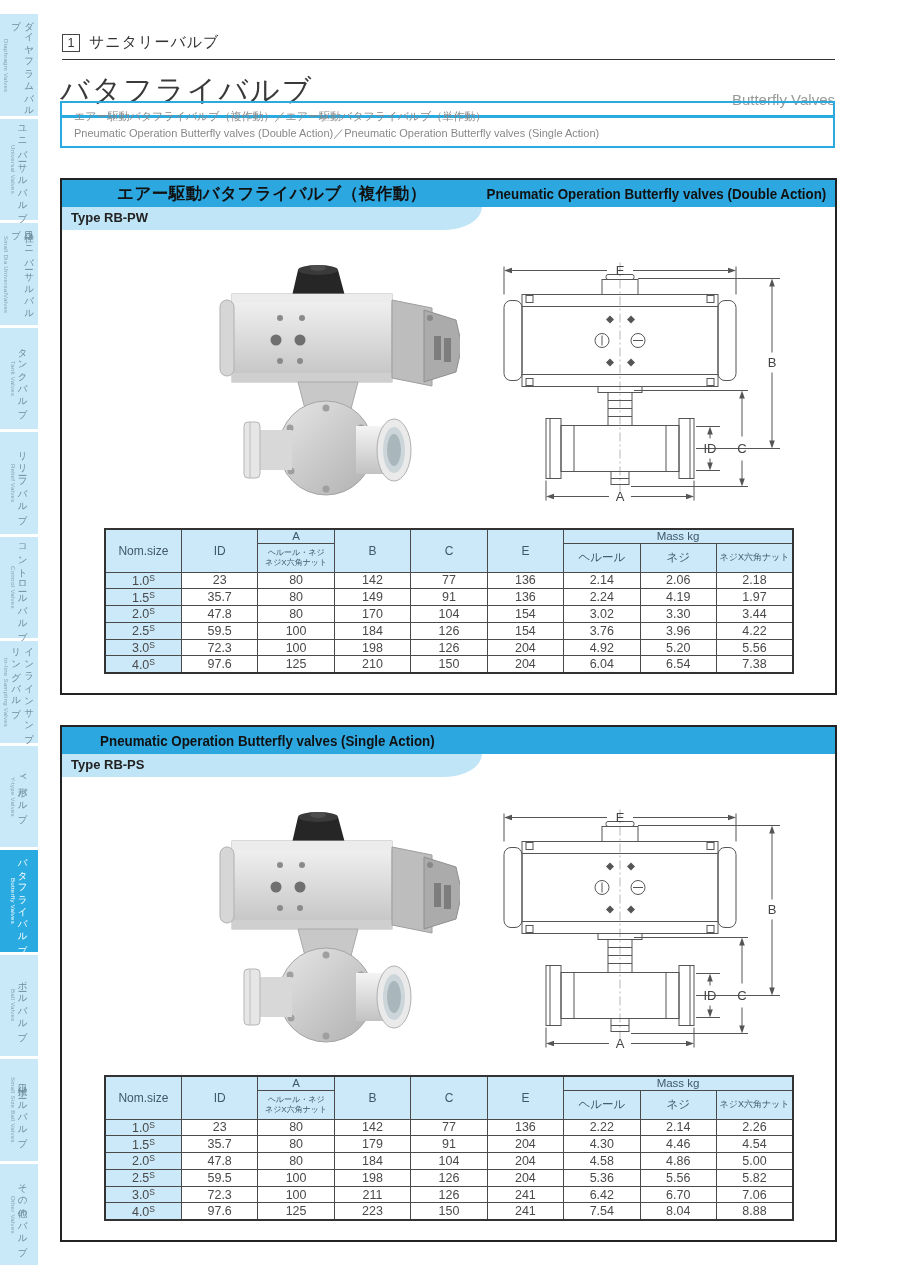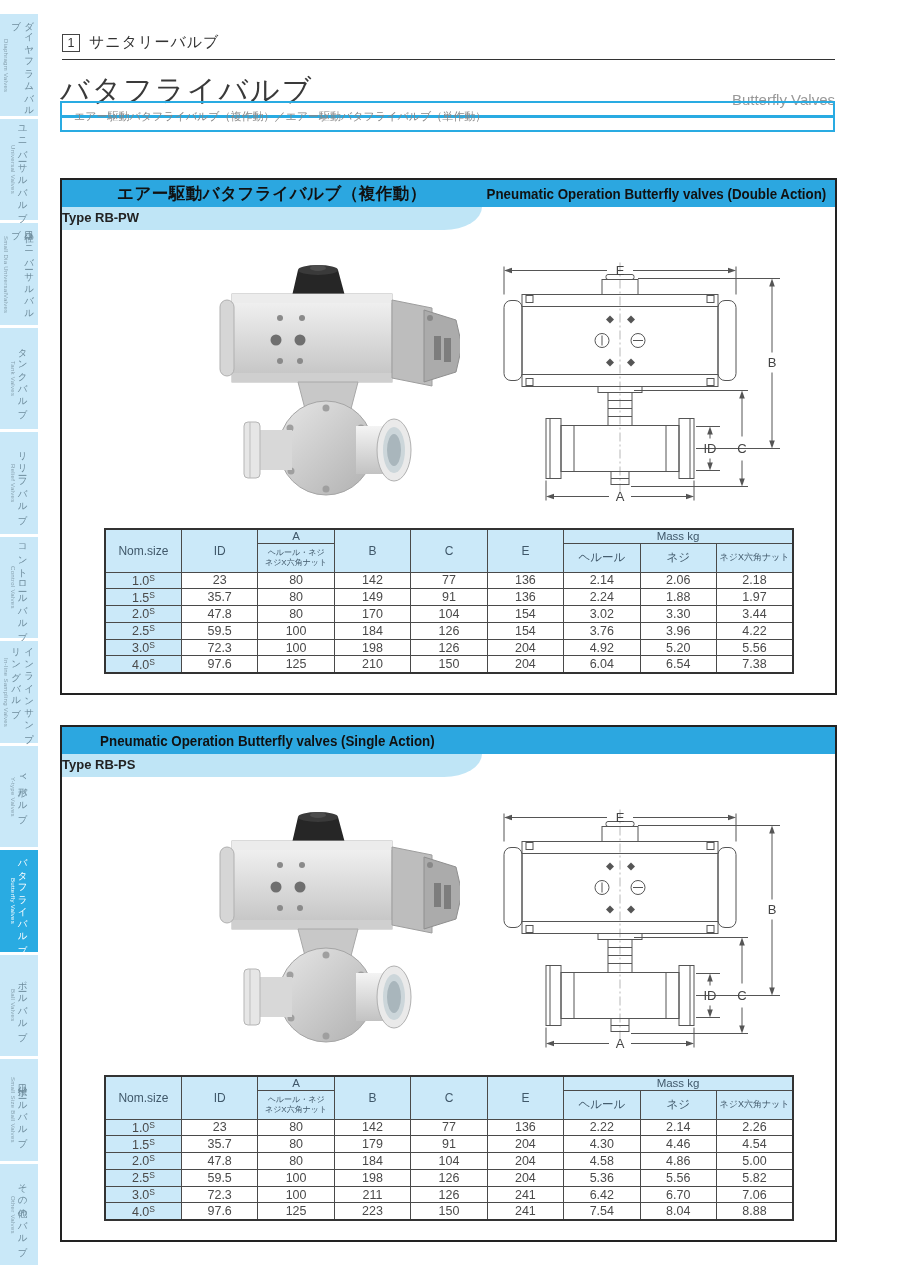--- a/index.html
+++ b/index.html
@@ -33,21 +33,21 @@
 
   
   .section { position:absolute; left:60px; width:777px; height:517px;
     border:2px solid #222; background:#fff; }
   .section.s0 { top:178px; } .section.s1 { top:725px; }
   .sec-header { background:#2CA7E0; height:27px; display:flex;
     justify-content:space-between; align-items:center; padding:0 9px; }
   .sec-header .jp { font-size:16.5px; font-weight:bold; color:#111; letter-spacing:0.5px;margin-left:46px; }
   .sec-header .en { font-size:14.5px; font-weight:bold; color:#111; transform:scaleX(0.92); transform-origin:right; }
   .type-bar { background:#BFE5F6; width:420px; height:23px; border-bottom-right-radius:38px 23px;
-    font-weight:bold; font-size:13px; color:#222; line-height:22px; }
+    padding-left:9px; font-weight:bold; font-size:13px; color:#222; line-height:22px; }
   .photo-slot { position:absolute; left:118px; top:68px; width:280px; height:250px; }
   .drawing-slot { position:absolute; left:408px; top:66px; width:360px; height:255px; }
 
   
   .dim-table { position:absolute; left:42px; top:348px; border-collapse:collapse;
     table-layout:fixed; width:690px; border:2px solid #333; }
   .dim-table th, .dim-table td { border:1px solid #4a4a4a; text-align:center; padding:0; }
   .dim-table thead th { background:#CBE9F9; font-weight:normal; color:#40586a; font-size:11.5px; }
   .dim-table .h1 { height:14px; font-size:11px; }
   .dim-table .h2 th { height:29px; }
@@ -119,20 +119,21 @@
   <span class="chapter-title">サニタリーバルブ</span>
 </div>
 
 <div class="titlebar">
   <span class="title-jp">バタフライバルブ</span>
   <span class="title-en">Butterfly Valves</span>
 </div>
 
 <div class="subtitle-box">
   <div>エアー駆動バタフライバルブ（複作動）／エアー駆動バタフライバルブ（単作動）</div>
+  <div>Pneumatic Operation Butterfly valves (Double Action)／Pneumatic Operation Butterfly valves (Single Action)</div>
 </div>
 
 <section class="section s0">
   <div class="sec-header">
     <span class="jp">エアー駆動バタフライバルブ（複作動）</span>
     <span class="en">Pneumatic Operation Butterfly valves (Double Action)</span>
   </div>
   <div class="type-bar">Type RB-PW</div>
   <div class="photo-slot"><svg width="280" height="250" viewBox="0 0 280 250">
 <defs>
@@ -294,21 +295,21 @@
           <td>2.18</td>
         </tr>
         <tr>
           <td class="nom">1.5<sup>S</sup></td>
           <td>35.7</td>
           <td>80</td>
           <td>149</td>
           <td>91</td>
           <td>136</td>
           <td>2.24</td>
-          <td>1.88</td>
+          <td>4.19</td>
           <td>1.97</td>
         </tr>
         <tr>
           <td class="nom">2.0<sup>S</sup></td>
           <td>47.8</td>
           <td>80</td>
           <td>170</td>
           <td>104</td>
           <td>154</td>
           <td>3.02</td>

